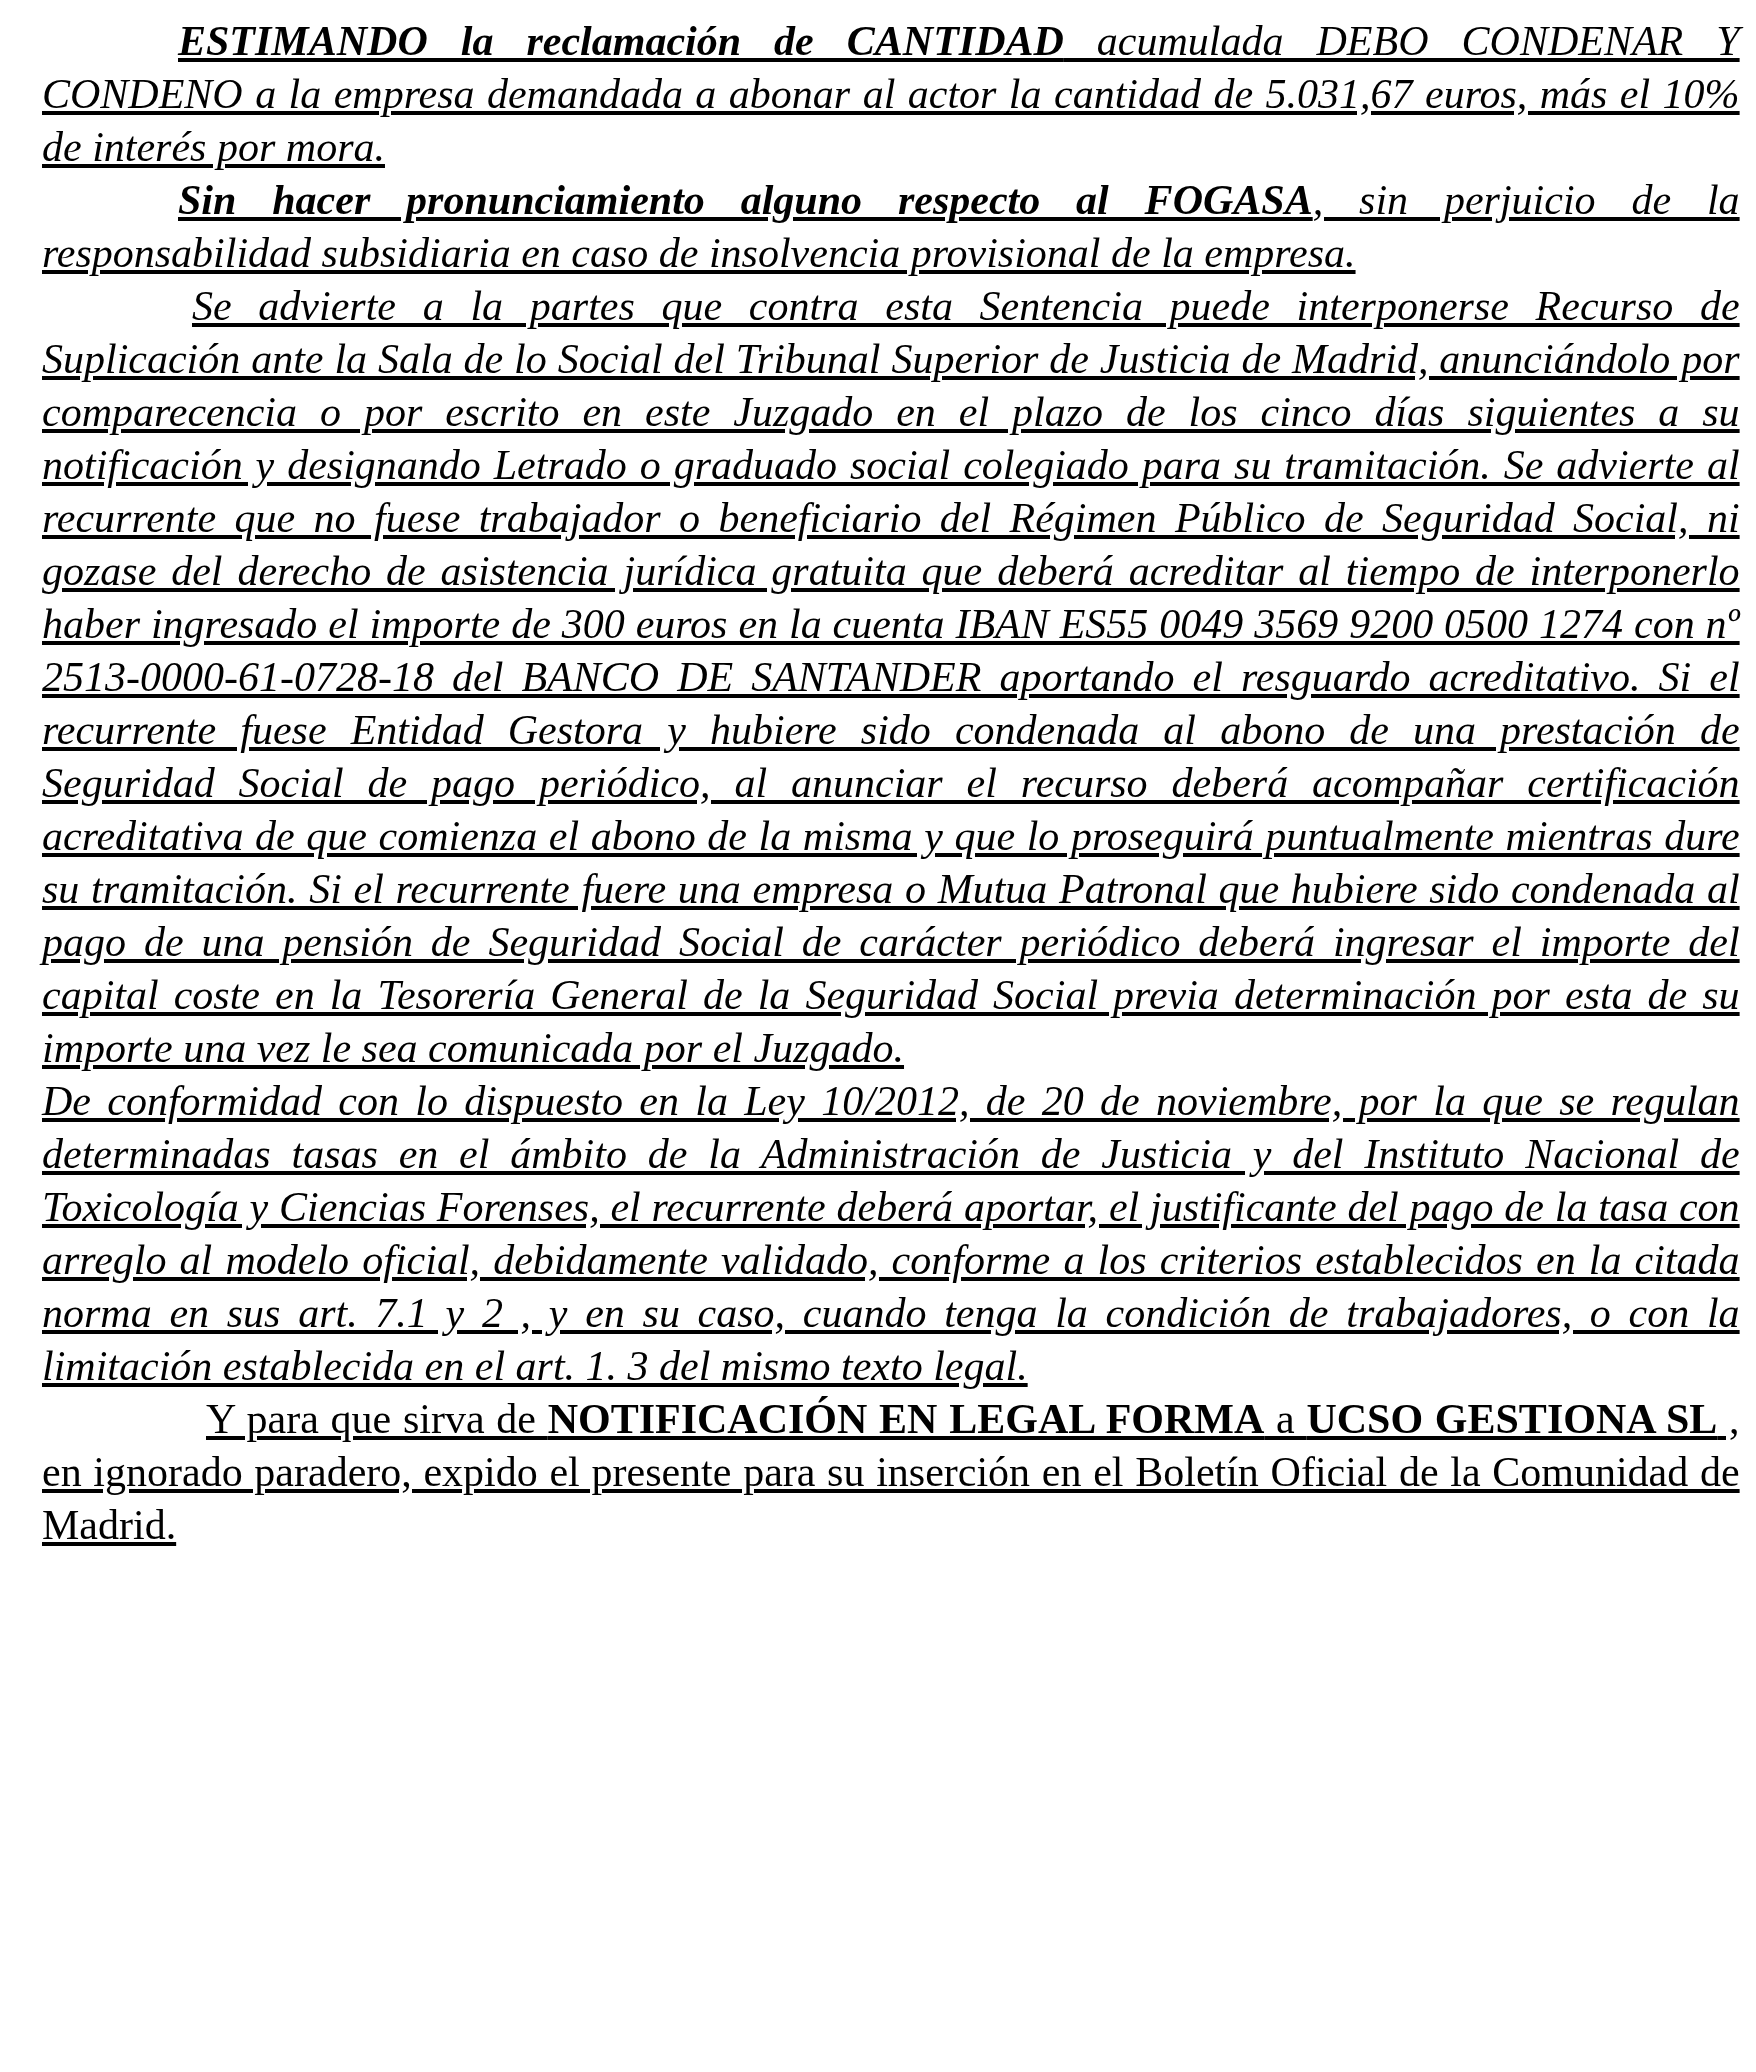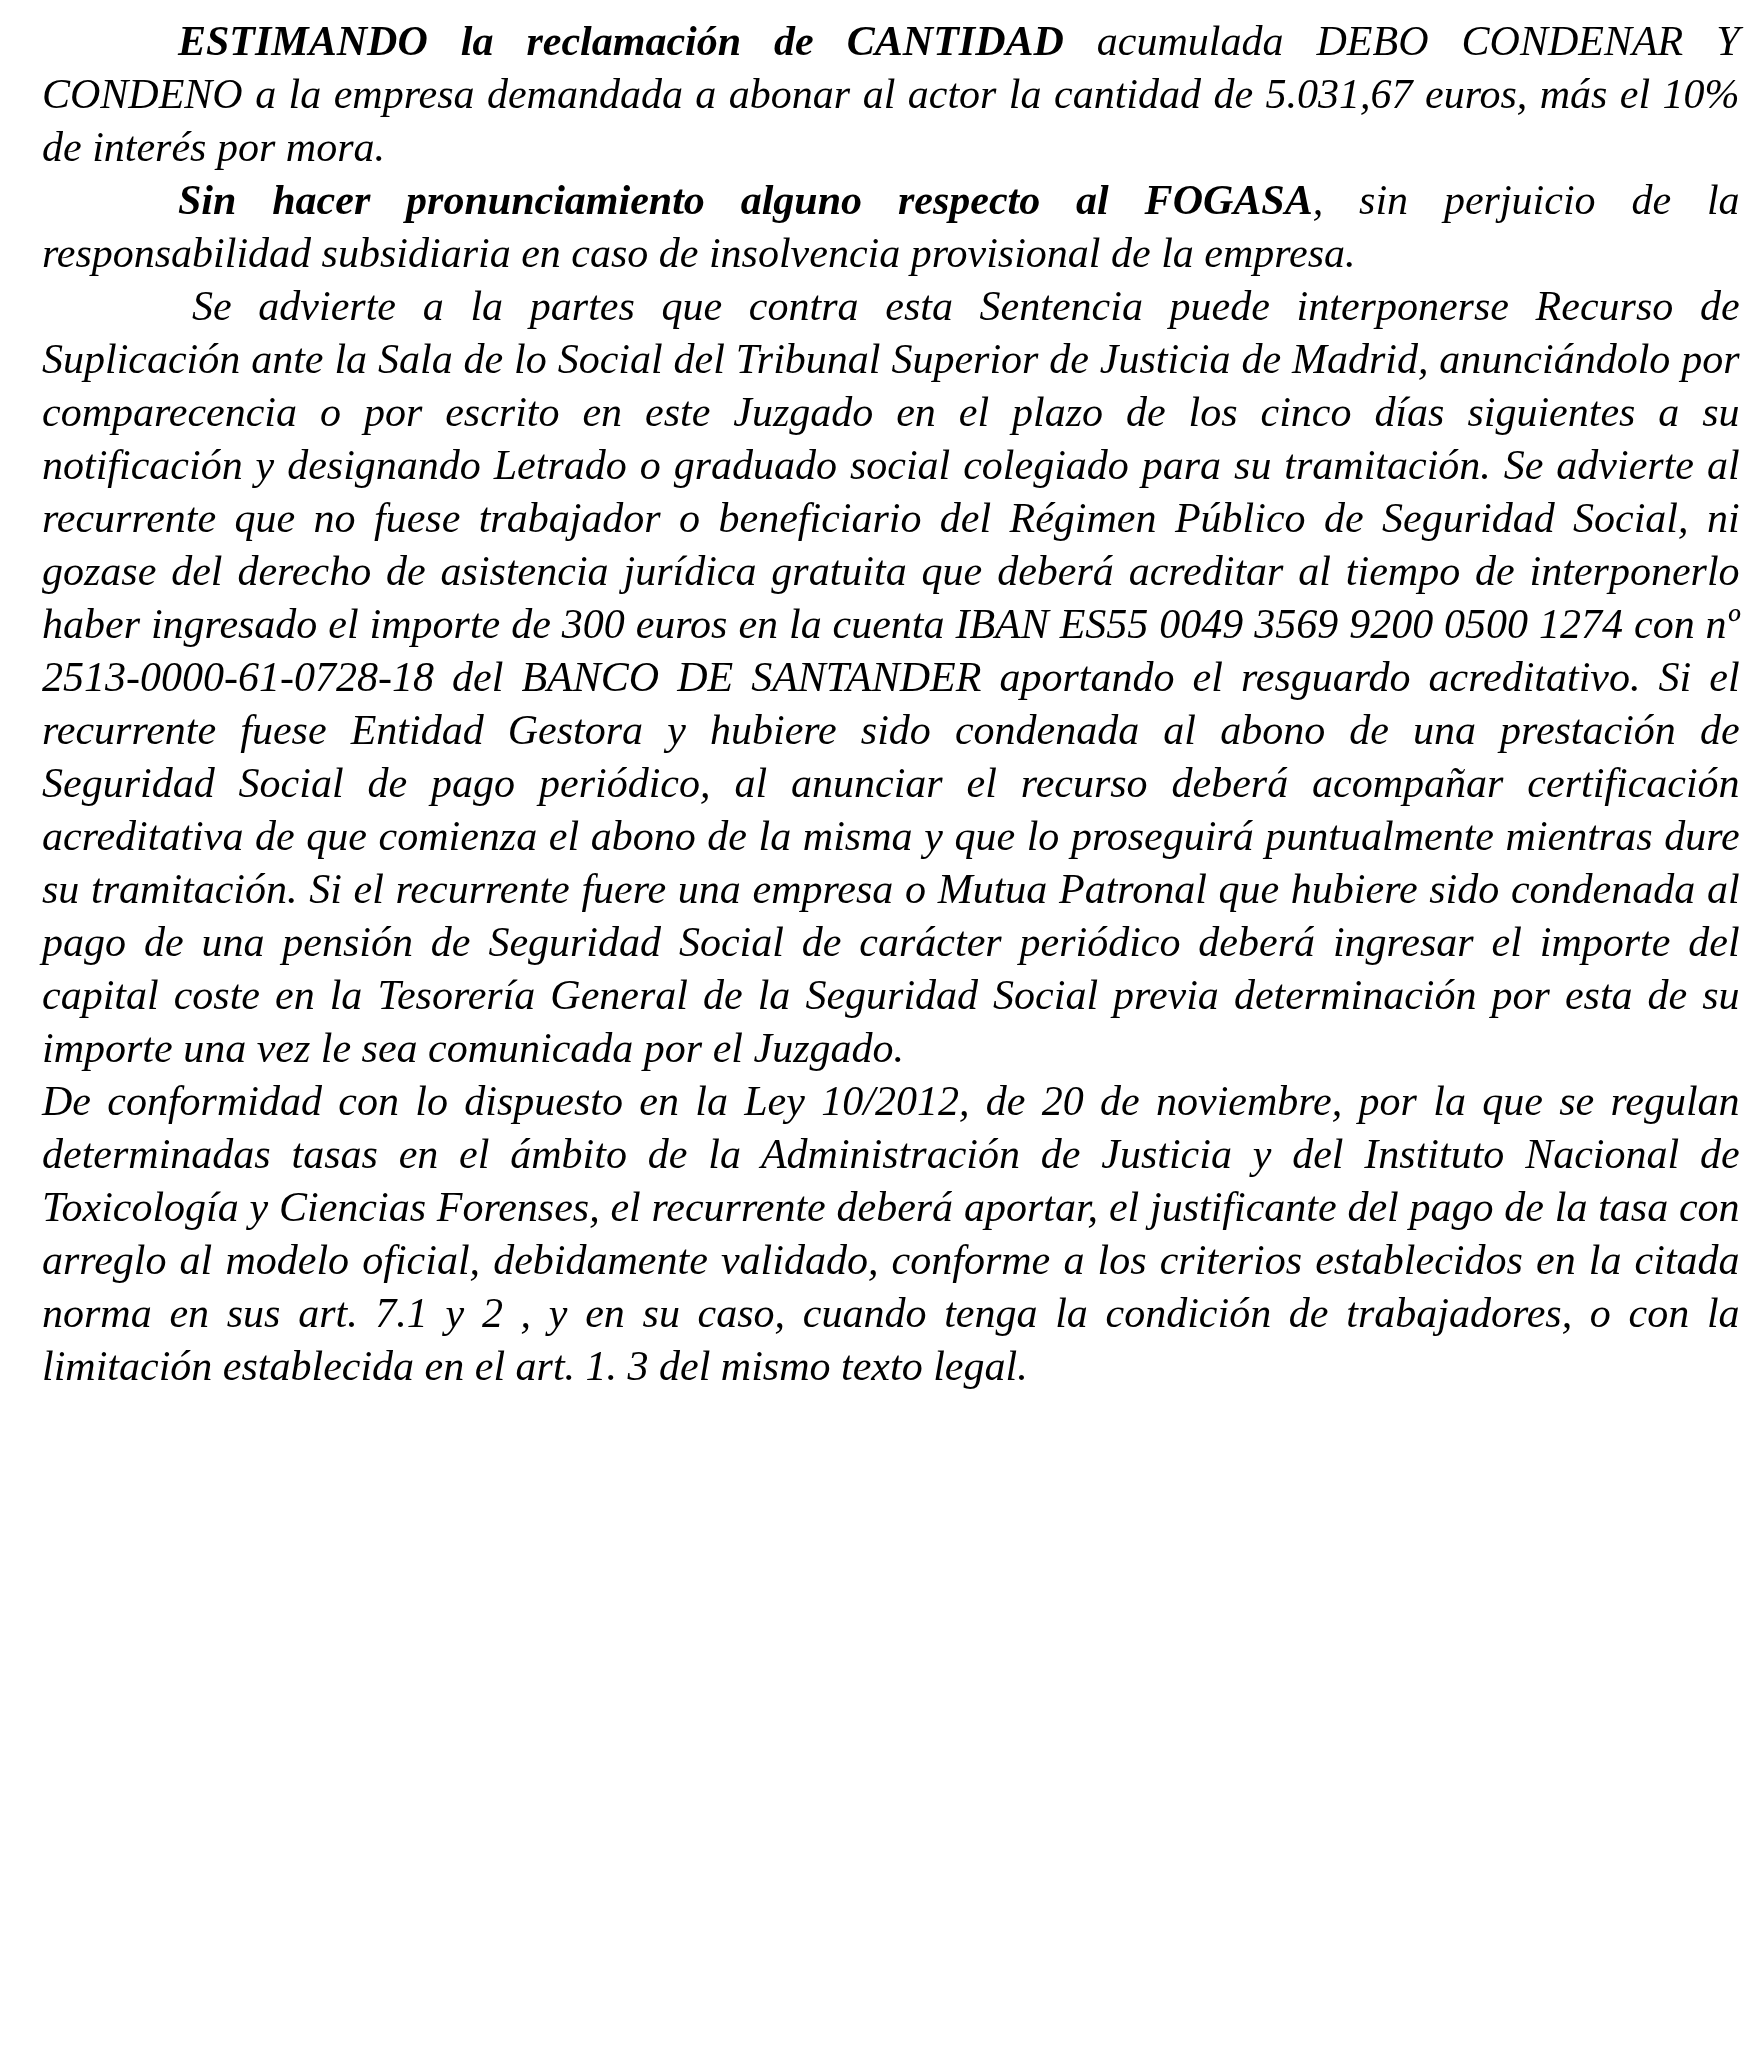--- a/index.html
+++ b/index.html
@@ -14,20 +14,21 @@
     box-sizing: border-box;
     background: #ffffff;
     color: #000000;
     font-family: "Liberation Serif", serif;
     font-style: italic;
     font-size: 42px;
     line-height: 53px;
     padding: 14.5px 16.4px 0 42px;
     text-align: justify;
     overflow: hidden;
+    text-decoration: underline;
   }
   .page p {
     margin: 0;
   }
   .b {
     font-weight: bold;
   }
   
   .p-estimando    { text-indent: 136px; margin-bottom: 51px; }
   .p-fogasa       { text-indent: 136px; margin-bottom: 95px; }
@@ -43,15 +44,16 @@
 
   <p class="p-estimando"><span class="b">ESTIMANDO la reclamación de CANTIDAD</span><span> acumulada DEBO CONDENAR Y CONDENO a la empresa demandada a abonar al actor la cantidad de 5.031,67 euros, más el 10% de interés por mora.</span></p>
 
   <p class="p-fogasa"><span class="b">Sin hacer pronunciamiento alguno respecto al FOGASA</span><span>, sin perjuicio de la responsabilidad subsidiaria en caso de insolvencia provisional de la empresa.</span></p>
 
   <p class="p-recurso"><span>Se advierte a la partes que contra esta Sentencia puede interponerse Recurso de Suplicación ante la Sala de lo Social del Tribunal Superior de Justicia de Madrid, anunciándolo por comparecencia o por escrito en este Juzgado en el plazo de los cinco días siguientes a su notificación y designando Letrado o graduado social colegiado para su tramitación. Se advierte al recurrente que no fuese trabajador o beneficiario del Régimen Público de Seguridad Social, ni gozase del derecho de asistencia jurídica gratuita que deberá acreditar al tiempo de interponerlo haber ingresado el importe de 300 euros en la cuenta IBAN ES55 0049 3569 9200 0500 1274 con nº 2513-0000-61-0728-18 del BANCO DE SANTANDER aportando el resguardo acreditativo. Si el recurrente fuese Entidad Gestora y hubiere sido condenada al abono de una prestación de Seguridad Social de pago periódico, al anunciar el recurso deberá acompañar certificación acreditativa de que comienza el abono de la misma y que lo proseguirá puntualmente mientras dure su tramitación. Si el recurrente fuere una empresa o Mutua Patronal que hubiere sido condenada al pago de una pensión de Seguridad Social de carácter periódico deberá ingresar el importe del capital coste en la Tesorería General de la Seguridad Social previa determinación por esta de su importe una vez le sea comunicada por el Juzgado.</span></p>
 
   <p class="p-tasas"><span>De conformidad con lo dispuesto en la Ley 10/2012, de 20 de noviembre, por la que se regulan determinadas tasas en el ámbito de la Administración de Justicia y del Instituto Nacional de Toxicología y Ciencias Forenses, el recurrente deberá aportar, el justificante del pago de la tasa con arreglo al modelo oficial, debidamente validado, conforme a los criterios establecidos en la citada norma en sus art. 7.1 y 2 , y en su caso, cuando tenga la condición de trabajadores, o con la limitación establecida en el art. 1. 3 del mismo texto legal.</span></p>
 
 
+  <p class="p-notificacion"><span>Y para que sirva de </span><span class="b">NOTIFICACIÓN EN LEGAL FORMA</span><span> a </span><span class="b">UCSO GESTIONA SL</span><span> , en ignorado paradero, expido el presente para su inserción en el Boletín Oficial de la Comunidad de Madrid.</span></p>
 
 </div>
 
 
 </body></html>

